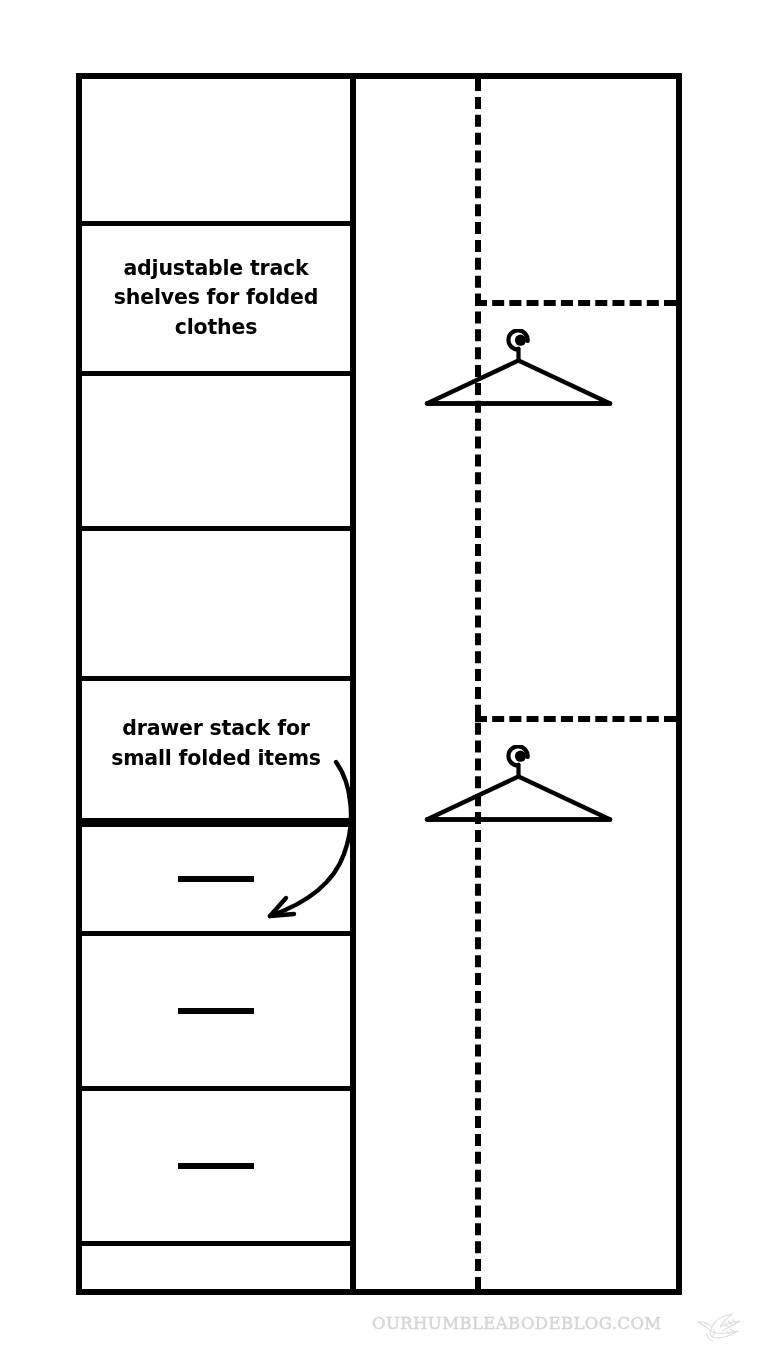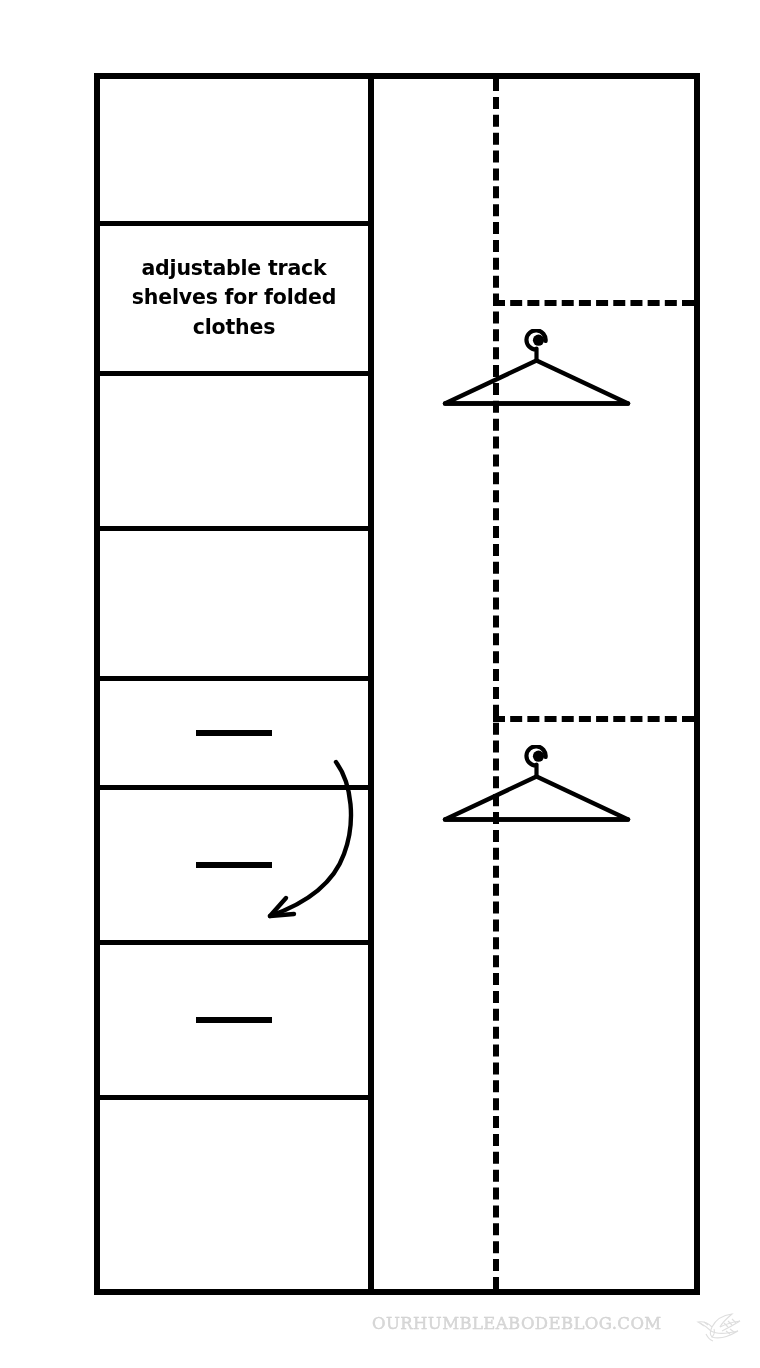--- a/index.html
+++ b/index.html
@@ -25,21 +25,20 @@
   
   .closet-frame {
     position: absolute;
     left: 76px;
     top: 73px;
     width: 606px;
     height: 1222px;
     border: 6px solid #000000;
     box-sizing: border-box;
     background: #ffffff;
-    margin-left: 18px;
   }
 
   
   .left-tower {
     position: absolute;
     left: 0;
     top: 0;
     width: 274px;
     height: 100%;
     box-sizing: border-box;
@@ -159,20 +158,23 @@
       <div class="shelf-cell" style="height:147px;"></div>
 
       <div class="shelf-cell" style="height:150px;">
         <div class="cell-label">adjustable track shelves for folded clothes</div>
       </div>
 
       <div class="shelf-cell" style="height:155px;"></div>
 
       <div class="shelf-cell" style="height:150px;"></div>
 
+      <div class="shelf-cell thick-bottom" style="height:146px;">
+        <div class="cell-label" style="top:46%;">drawer stack for small folded items</div>
+      </div>
 
       <div class="shelf-cell" style="height:109px;">
         <div class="drawer-pull"></div>
       </div>
 
       <div class="shelf-cell" style="height:155px;">
         <div class="drawer-pull"></div>
       </div>
 
       <div class="shelf-cell" style="height:155px;">

